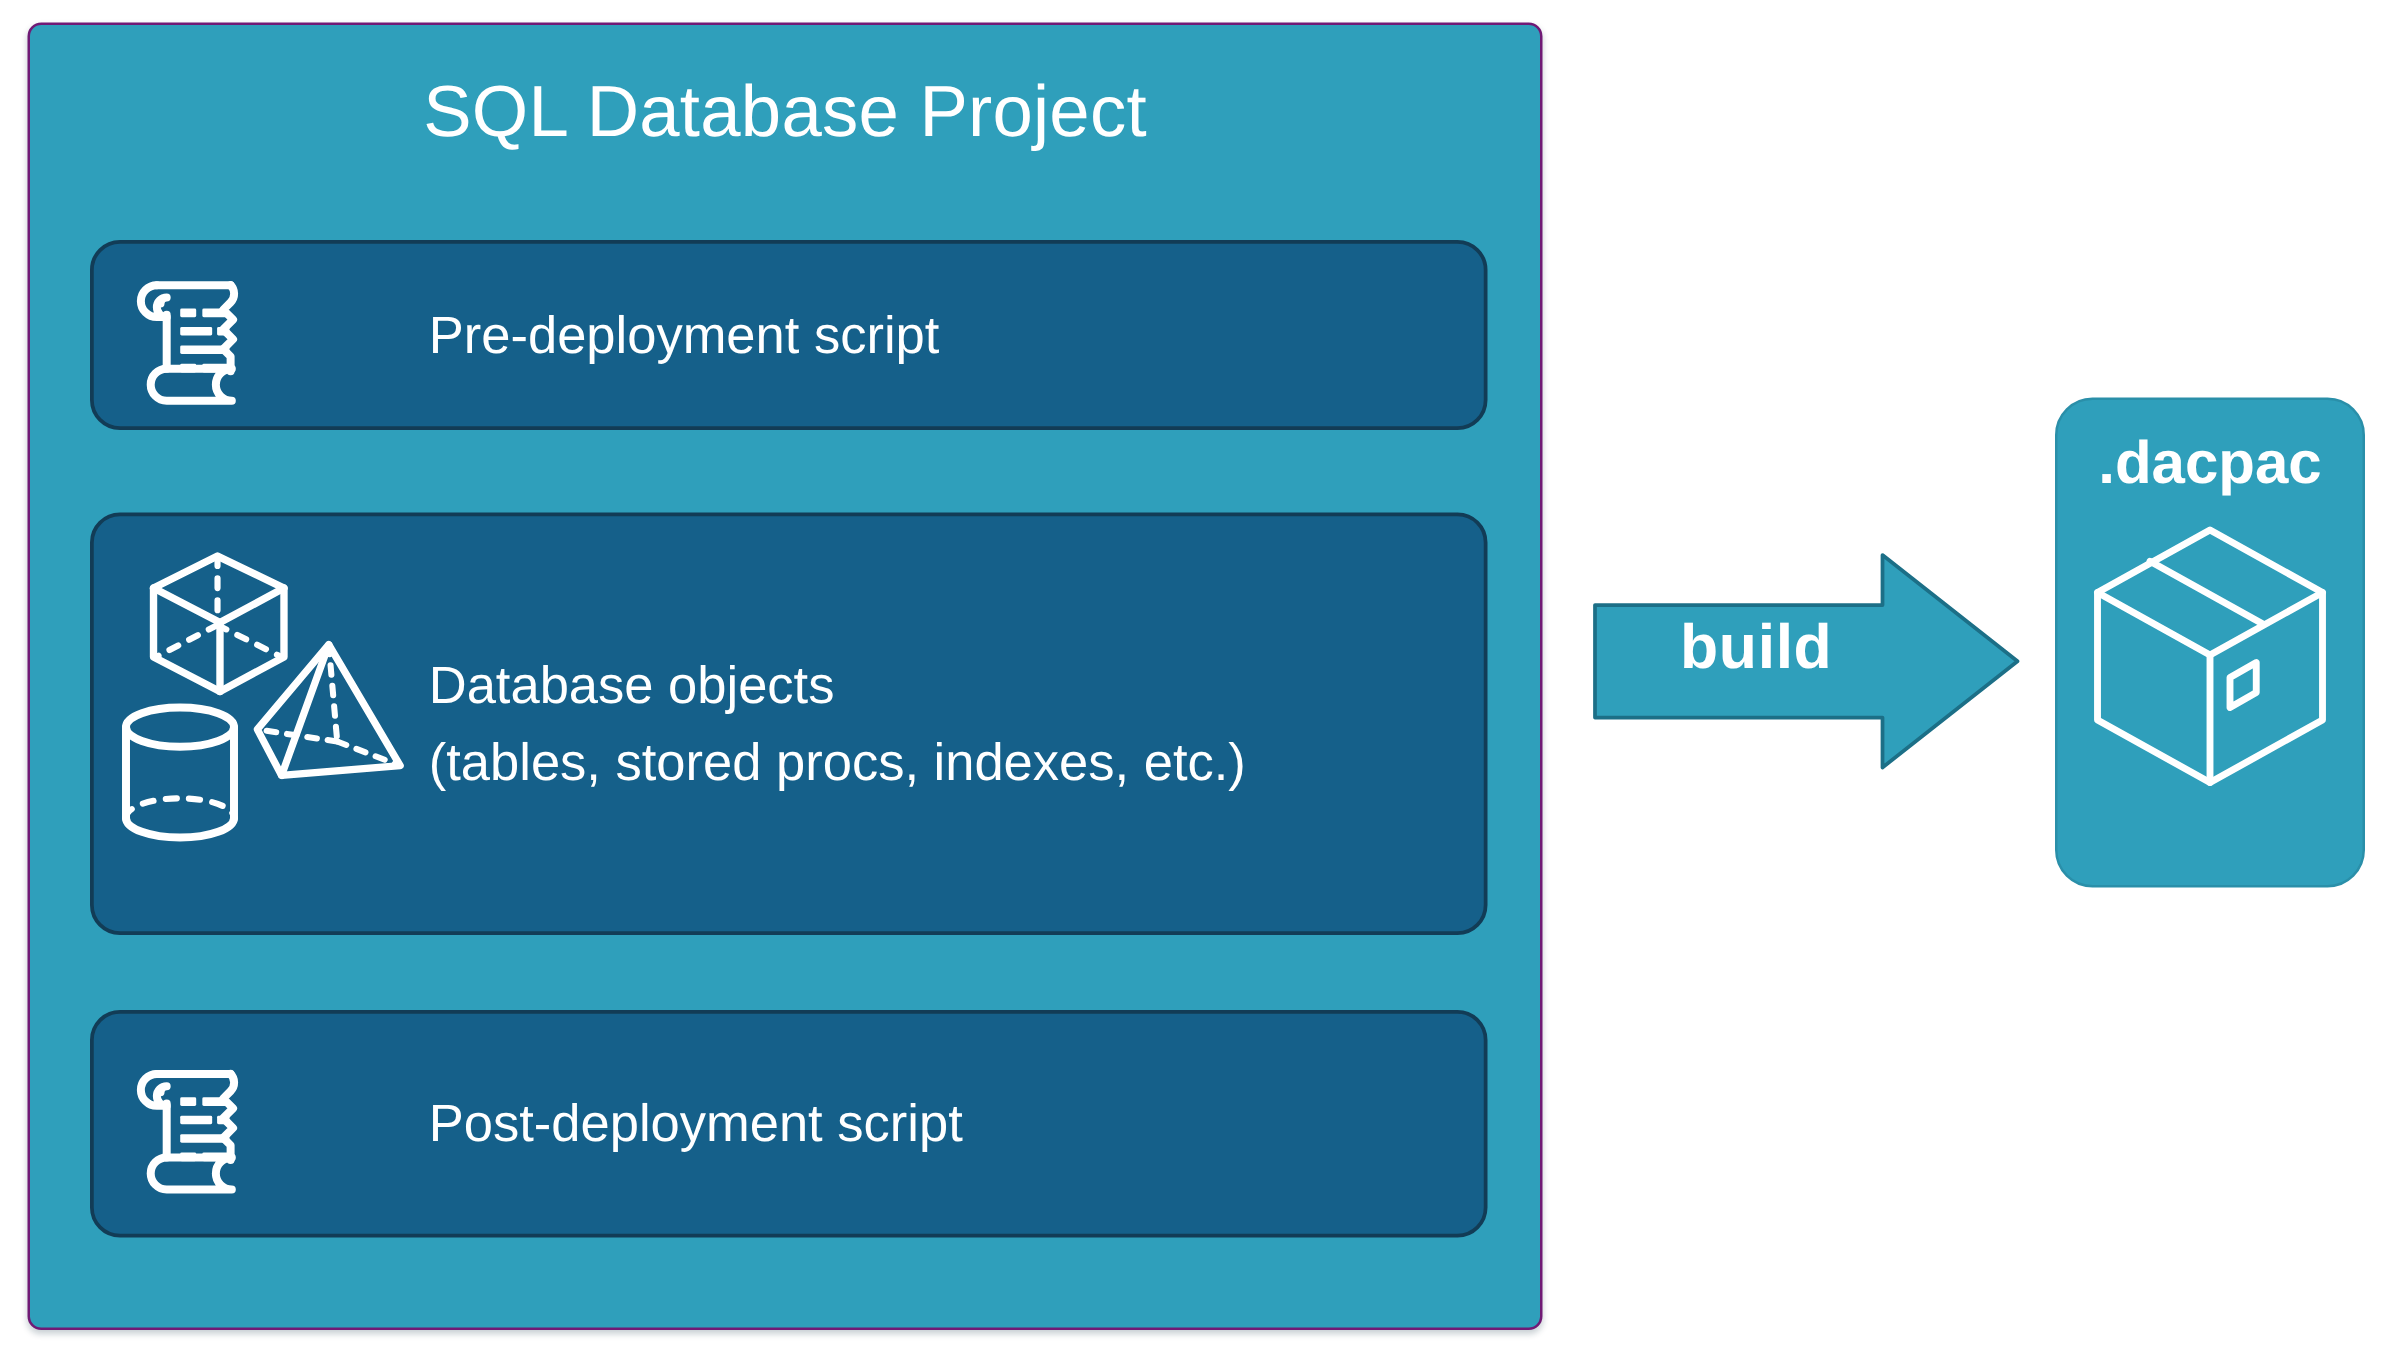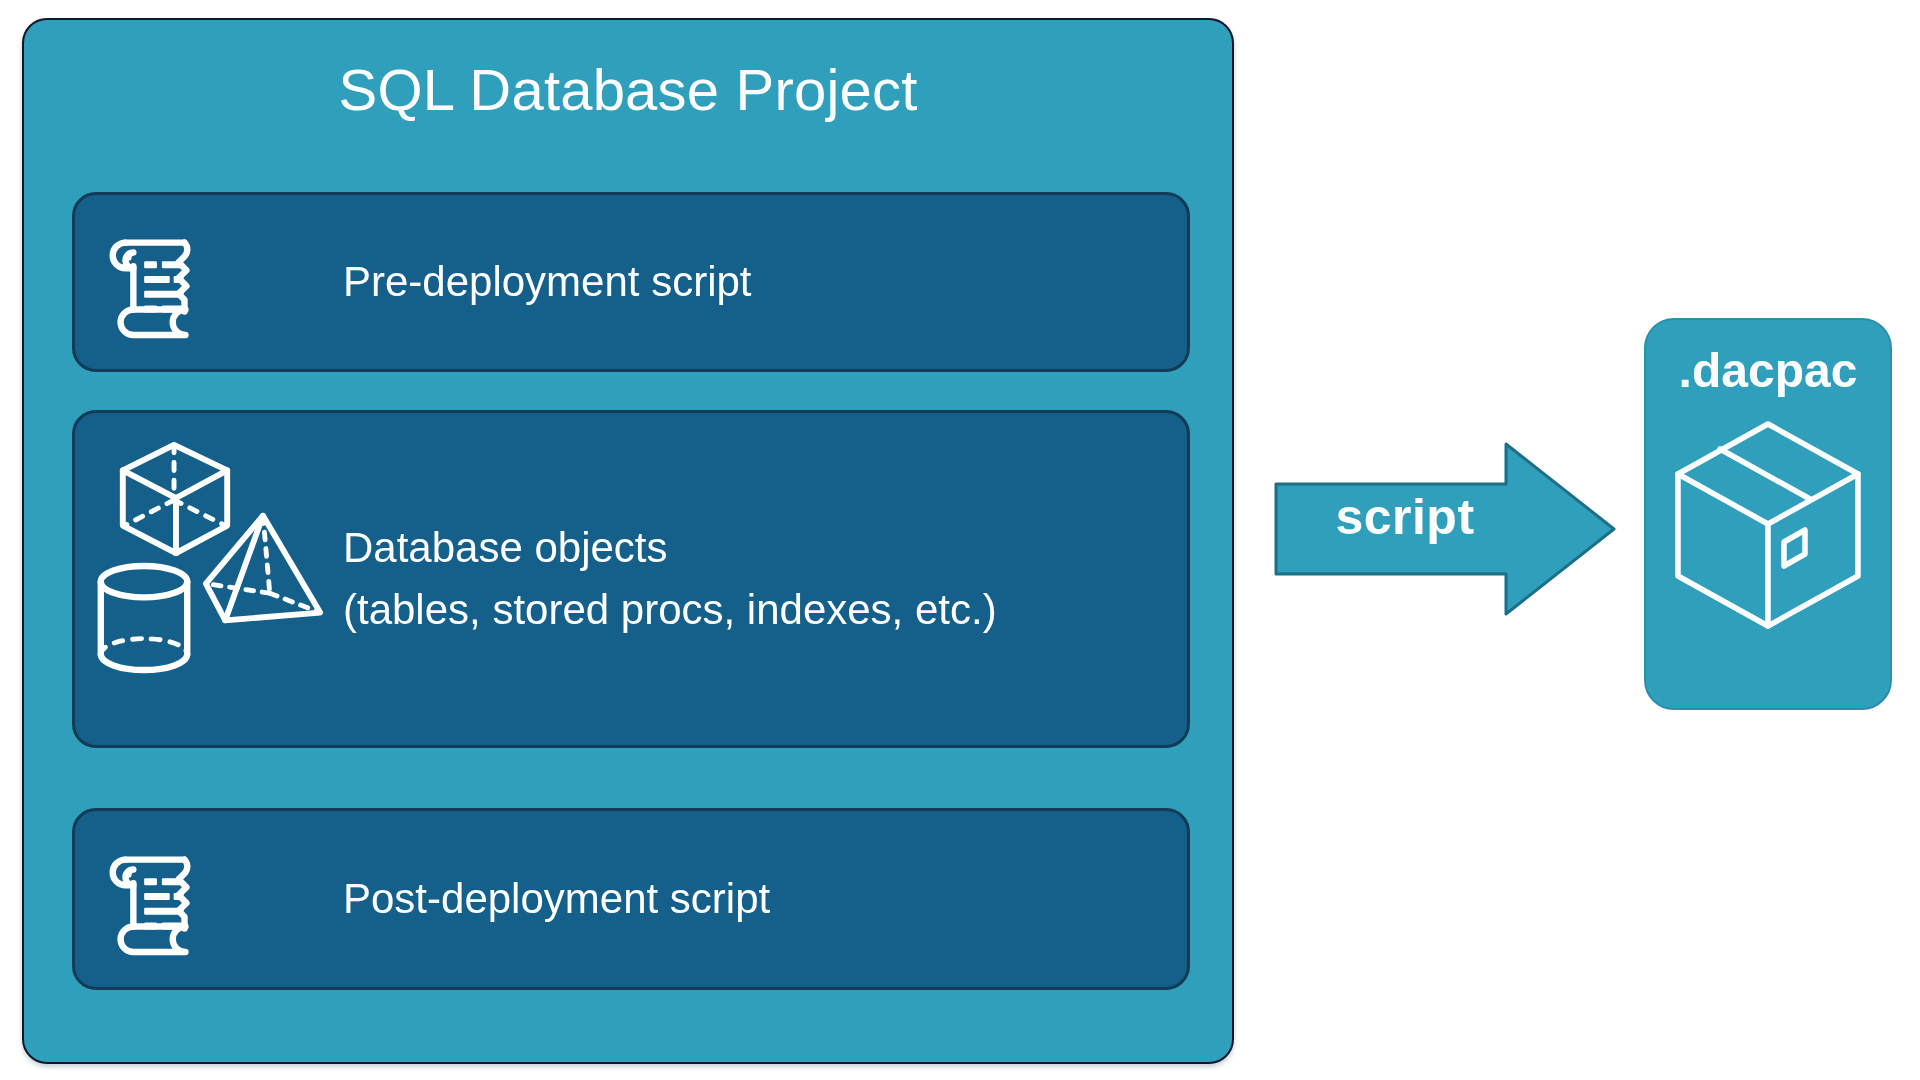--- a/index.html
+++ b/index.html
@@ -25,22 +25,22 @@
   }
 
   
   .project-panel {
     position: absolute;
     left: 22px;
     top: 18px;
     width: 1212px;
     height: 1046px;
     background: #2f9fbb;
-    border: 2px solid #0f172a;
-    border-radius: 25px;
+    border: 2px solid #701a75;
+    border-radius: 11px;
     box-sizing: border-box;
     box-shadow: 0 3px 5px rgba(10, 40, 60, 0.22);
   }
 
   .panel-title {
     position: absolute;
     left: 0;
     top: 36px;
     width: 100%;
     text-align: center;
@@ -58,21 +58,21 @@
     left: 48px;
     width: 1118px;
     background: #15608a;
     border: 3px solid #123c56;
     border-radius: 24px;
     box-sizing: border-box;
     display: flex;
     align-items: center;
     overflow: hidden;
   }
-  .card-pre   { top: 172px;  height: 180px; }
+  .card-pre   { top: 172px;  height: 152px; }
   .card-obj   { top: 390px;  height: 338px; }
   .card-post  { top: 768px;  height: 182px; margin-top: 20px; }
 
   .card-icons {
     flex: 0 0 auto;
     width: 268px;
     height: 100%;
     position: relative;
   }
   .card-text {
@@ -266,21 +266,21 @@
       <div class="card-text">Post-deployment script</div>
     </div>
 
   </div>
 
   <span class="build-arrow">
     <svg width="342" height="178" viewBox="0 0 342 178">
       <polygon points="2,44 232,44 232,4 340,89 232,174 232,134 2,134" fill="#2f9fbb" stroke="#1c6f87" stroke-width="3" stroke-linejoin="round"></polygon>
     </svg>
   </span>
-  <div class="build-label">script</div>
+  <div class="build-label">build</div>
 
   <div class="dacpac-panel">
     <div class="dacpac-label">.dacpac</div>
 
     <span class="dacpac-box">
       <svg width="192" height="218" viewBox="0 0 192 218" fill="none" stroke="#ffffff" stroke-width="5.5" stroke-linecap="round" stroke-linejoin="round">
 
         <path d="M96 8 L186 58 L186 160 L96 210 L6 160 L6 58 Z"></path>
 
         <path d="M6 58 L96 108 L186 58"></path>

